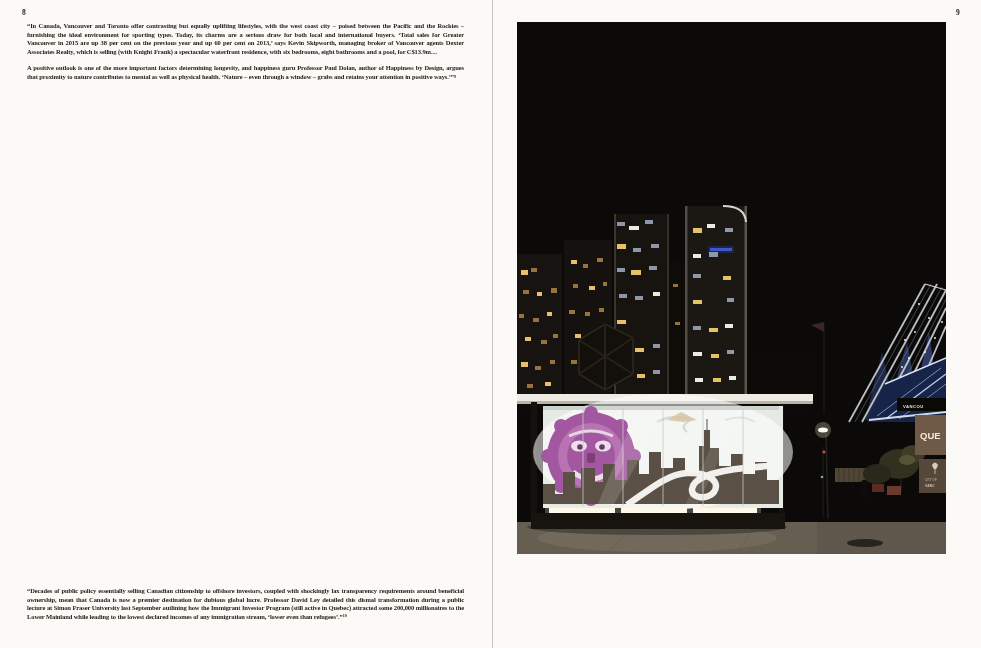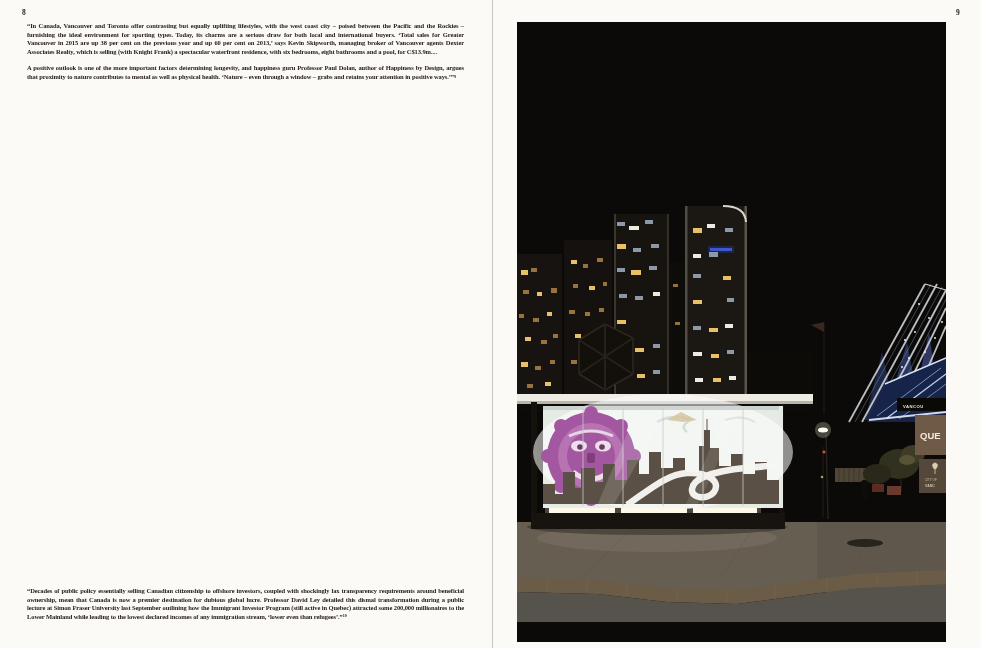--- a/index.html
+++ b/index.html
@@ -21,21 +21,21 @@
   #block-top{top:22px;}
   #block-bottom{top:587px;}
   .textblock p{margin:0;}
   #block-top p + p{margin-top:8px;}
   sup{font-size:0.62em;line-height:0;vertical-align:baseline;position:relative;top:-0.35em;}
   .fold{
     position:absolute;left:492px;top:0;width:1px;height:648px;
     background:#c6c5c2;
   }
   .photo{
-    position:absolute;left:517px;top:22px;width:429px;height:620px;
+    position:absolute;left:517px;top:22px;width:429px;height:532px;
     background:#0b0a08;overflow:hidden;
   }
   .photo svg{display:block;}
   text{font-family:"Liberation Sans", sans-serif;}
 </style>
 </head>
 <body>
 
 <div class="pageno" id="pn-left">8</div>
 

